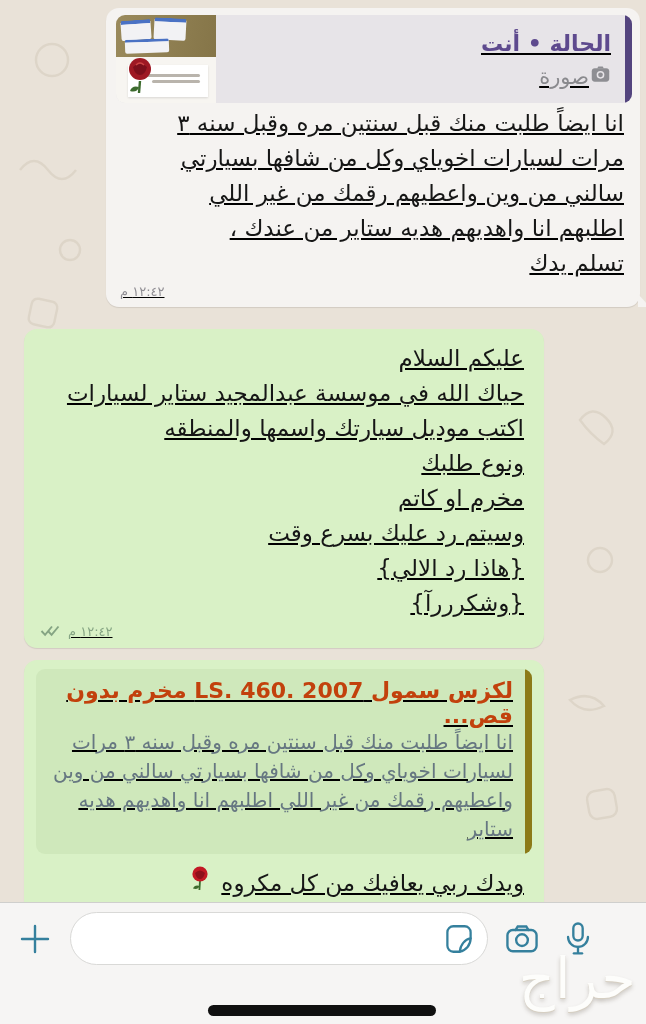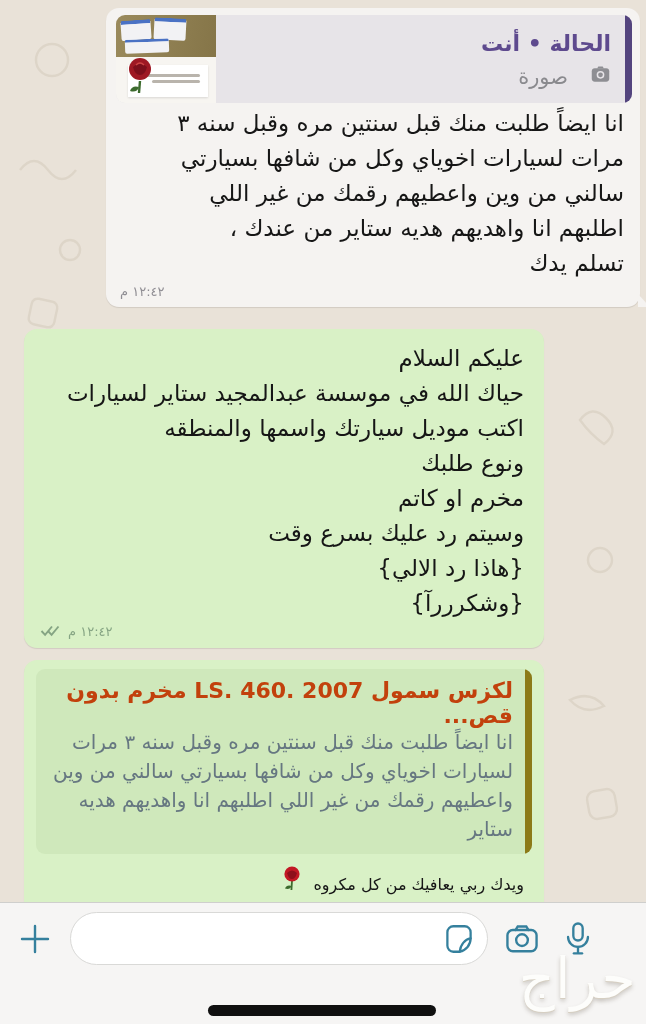--- a/index.html
+++ b/index.html
@@ -12,20 +12,21 @@
   
   .doodles{ position:absolute; left:0; top:0; width:646px; height:902px; opacity:.65; }
 
   .chat{
     position:absolute; left:0; top:0; width:646px; height:902px;
     display:flex; flex-direction:column; padding-top:8px;
   }
   .bubble{
     position:relative; border-radius:13px;
     box-shadow:0 1px 1px rgba(0,0,0,.10);
+    text-decoration:underline;
   }
   .bubble.in{
     background:#f5f3f1; align-self:flex-end; margin-right:6px;
     width:534px; padding:7px 8px 8px 10px;
   }
   .bubble.out{
     background:#d9f1c6; align-self:flex-start; margin-left:24px;
     width:520px; padding:9px 12px 8px 12px;
   }
   .bubble.out + .bubble.out{ margin-top:12px; }
@@ -52,21 +53,21 @@
   
   .status-quote{
     display:flex; direction:rtl; background:#e7e4e8; border-radius:9px;
     overflow:hidden; min-height:88px;
   }
   .q-accent{ width:7px; flex:none; }
   .q-accent.purple{ background:#53447e; }
   .q-accent.gold{ background:#8c7a18; }
   .q-content{ flex:1; padding:12px 14px 10px; display:flex; flex-direction:column; justify-content:center; gap:8px; }
   .q-title{ color:#5e4a8e; font-weight:bold; font-size:22px; text-align:right; }
-  .q-sub{ color:#8a8a8e; font-size:21px; display:flex; direction:rtl; align-items:center; gap:22px; }
+  .q-sub{ color:#8a8a8e; font-size:21px; display:flex; direction:rtl; align-items:center; gap:1px; }
 
   
   .thumb{ width:100px; flex:none; position:relative; background:#f7f5f1; overflow:hidden; }
   .thumb-banner{ position:absolute; top:0; left:0; right:0; height:42px;
     background:linear-gradient(100deg,#9a8a5c,#857548); }
   .card{ position:absolute; background:#f2f2f4; border-top:4px solid #4a72c4; border-radius:2px; }
   .card.c1{ left:5px; top:5px; width:30px; height:20px; transform:rotate(-4deg); }
   .card.c2{ left:38px; top:3px; width:32px; height:22px; transform:rotate(3deg); }
   .card.c3{ left:9px; top:24px; width:44px; height:14px; border-top-width:3px; transform:rotate(-2deg); }
   .thumb-paper{ position:absolute; left:12px; right:8px; top:50px; height:32px; background:#ffffff;
@@ -77,21 +78,21 @@
 
   
   .reply-quote{
     display:flex; direction:rtl; background:#cfe8bb; border-radius:9px;
     overflow:hidden; margin-bottom:8px;
   }
   .rq-content{ flex:1; padding:9px 12px 10px; }
   .rq-title{ color:#c2410c; font-weight:bold; font-size:22px; text-align:right; margin-bottom:0; direction:rtl; }
   .rq-body{ color:#667781; font-size:20px; line-height:29px; white-space:pre-line; text-align:right; direction:rtl; }
 
-  .msg-line{ direction:rtl; text-align:right; font-size:16px; line-height:36px; color:#161616;
+  .msg-line{ direction:rtl; text-align:right; font-size:23px; line-height:36px; color:#161616;
     padding:2px 8px 0 4px; display:flex; align-items:center; gap:8px; justify-content:flex-start; }
 
   
   .composer{
     position:absolute; left:0; top:902px; width:646px; height:122px;
     background:#f6f5f4; border-top:1px solid #cfcfcd;
   }
   .composer-row{ display:flex; align-items:center; gap:12px; padding:9px 14px 0 12px; }
   .plus-btn{ width:46px; height:52px; display:flex; align-items:center; justify-content:center; flex:none; }
   .input-wrap{ position:relative; width:418px; flex:none; }

